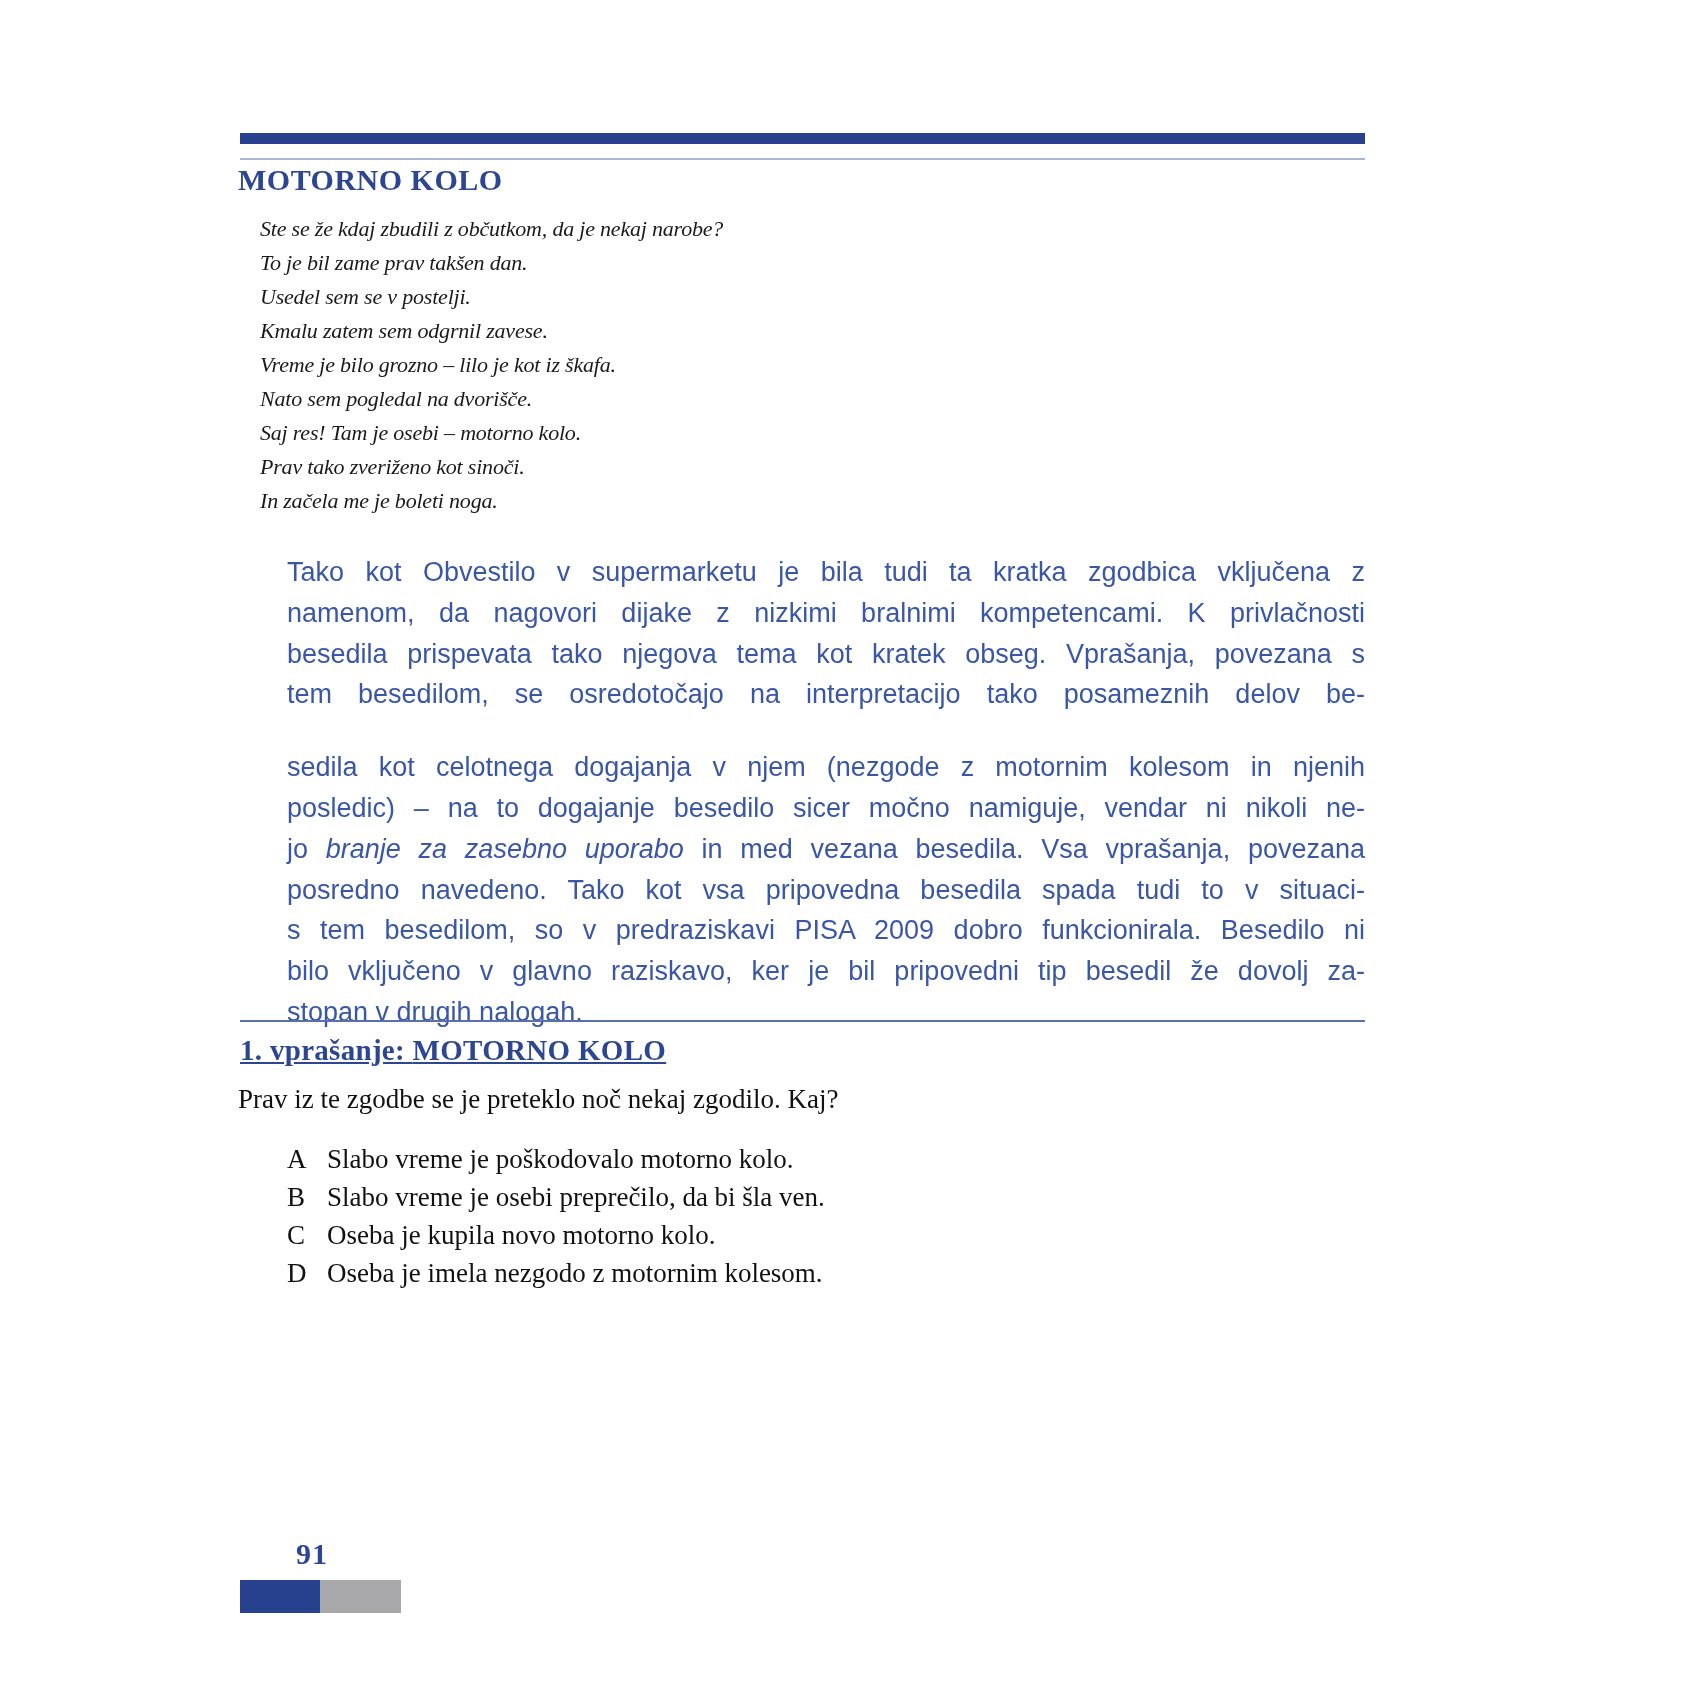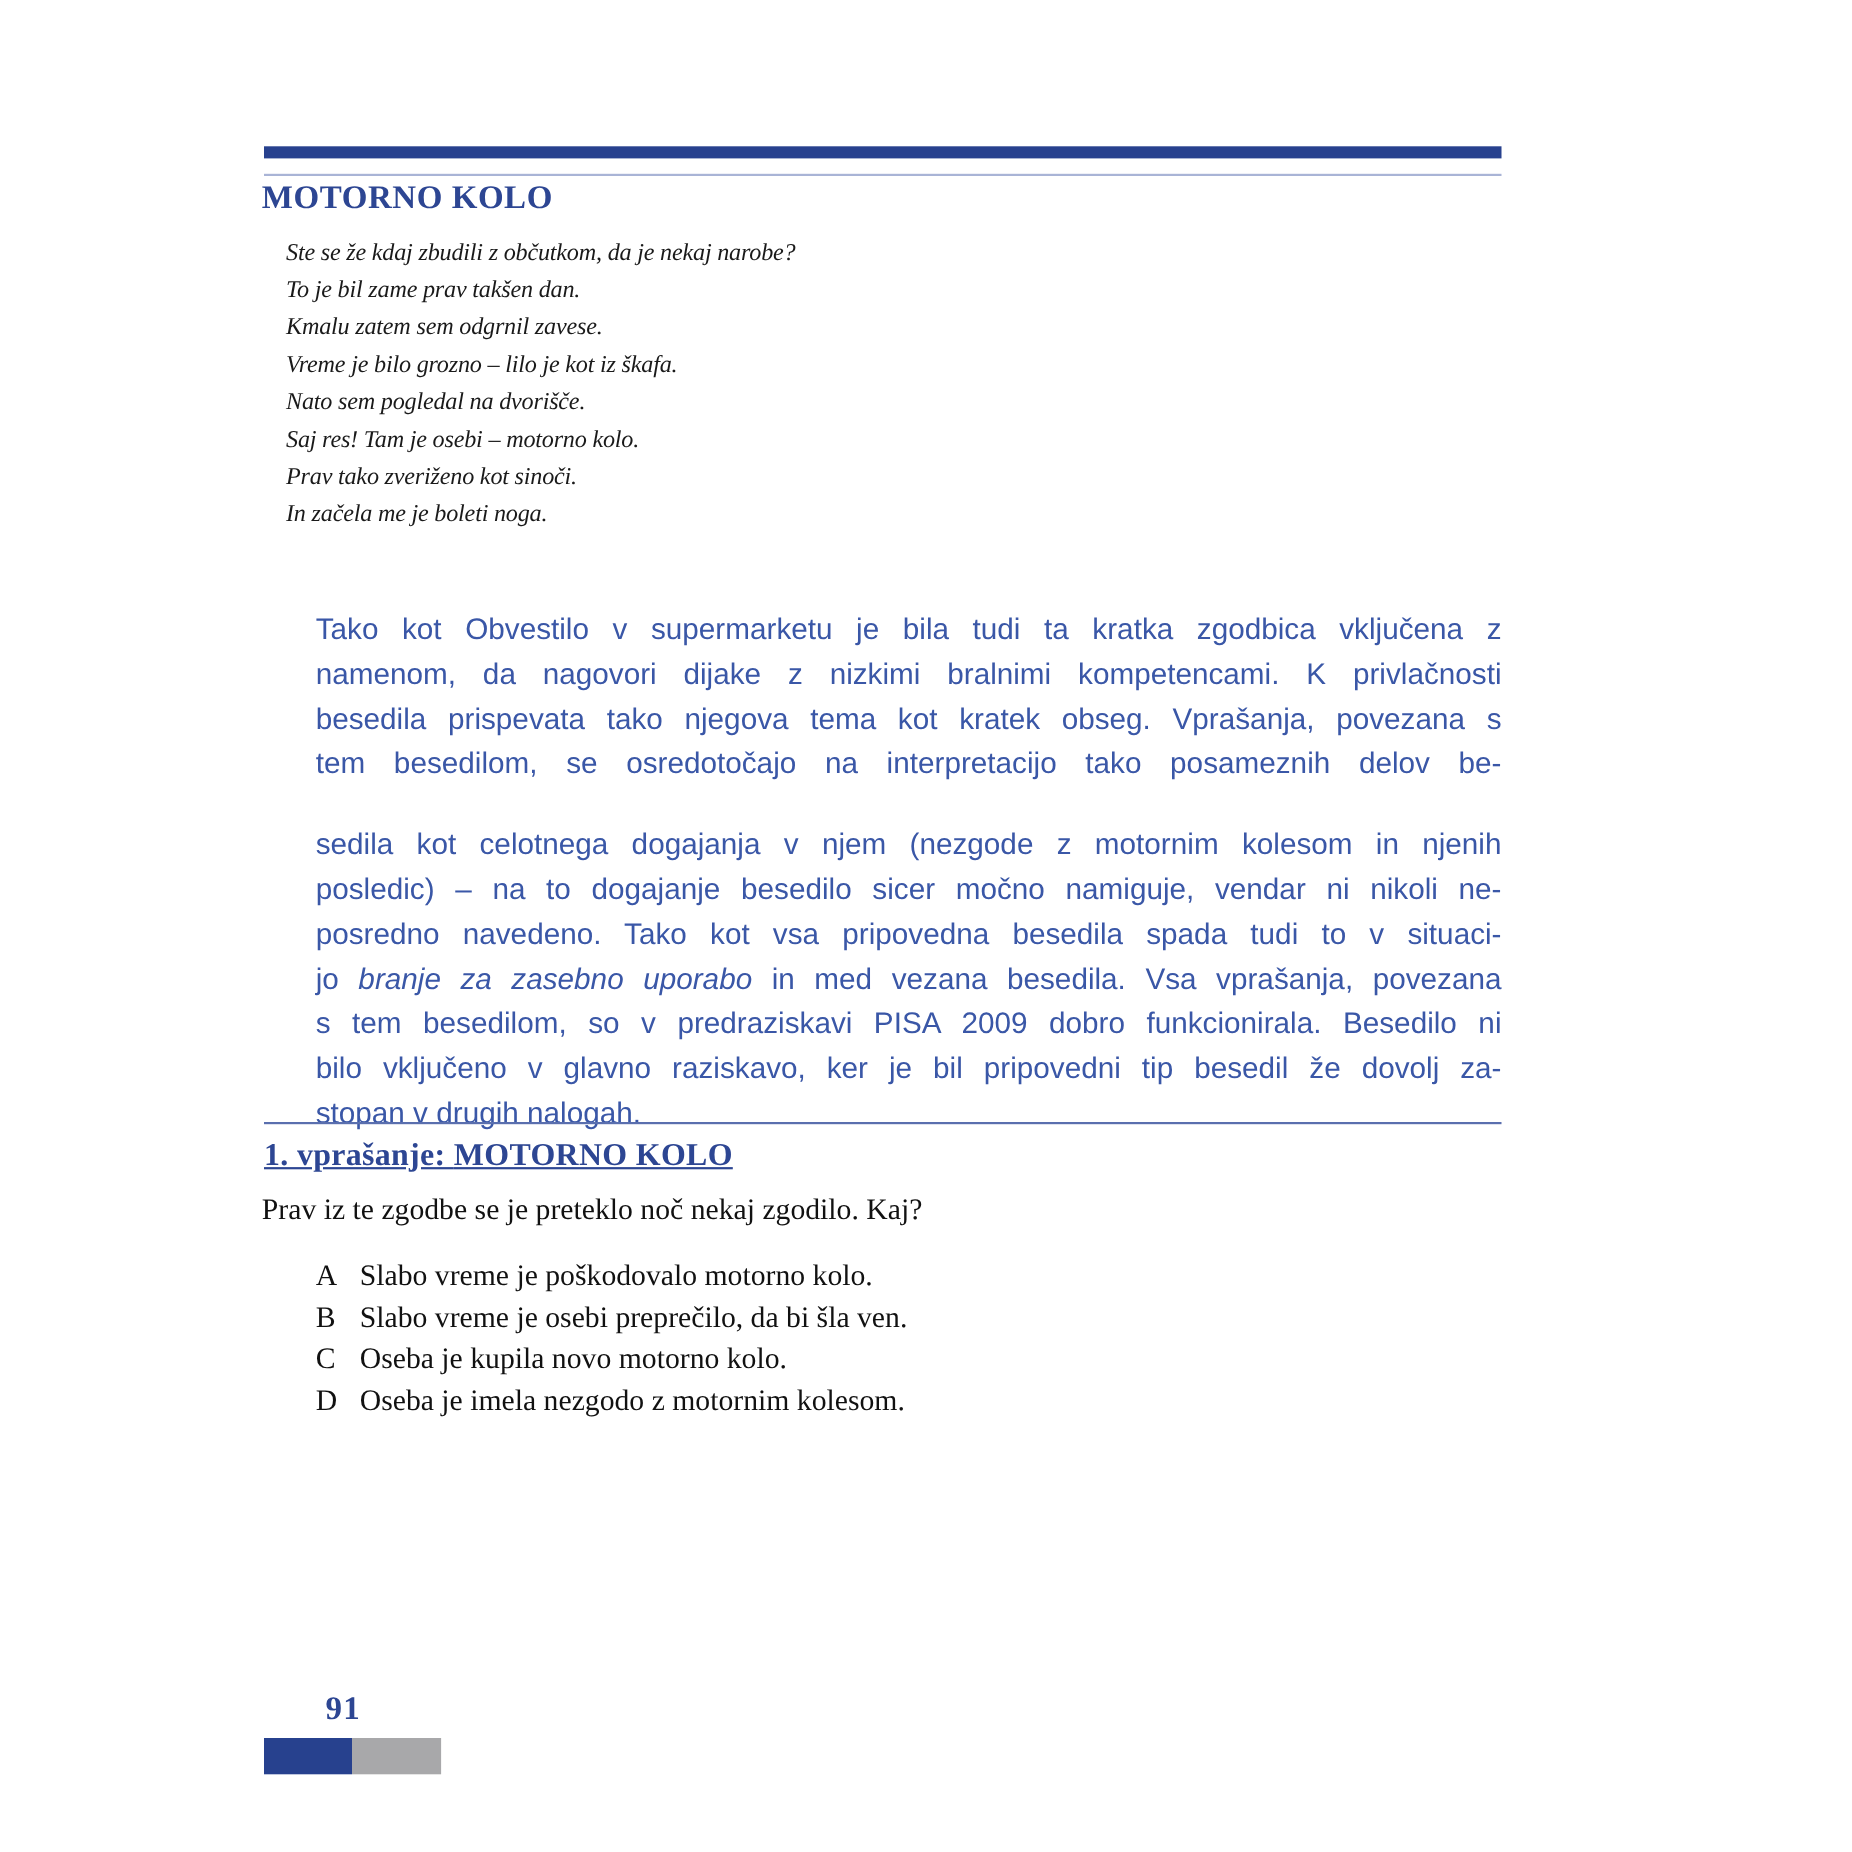--- a/index.html
+++ b/index.html
@@ -127,37 +127,38 @@
 <div class="page">
 
   <div class="top-bar" style="background: rgb(39, 65, 142);"></div>
   <div class="top-thinline" style="background: rgb(169, 180, 214);"></div>
 
   <h1 class="doc-title" style="color: rgb(45, 70, 147);">MOTORNO KOLO</h1>
 
   <div class="poem">
       <div class="poem-line">Ste se že kdaj zbudili z občutkom, da je nekaj narobe?</div>
       <div class="poem-line">To je bil zame prav takšen dan.</div>
+      <div class="poem-line">Usedel sem se v postelji.</div>
       <div class="poem-line">Kmalu zatem sem odgrnil zavese.</div>
       <div class="poem-line">Vreme je bilo grozno – lilo je kot iz škafa.</div>
       <div class="poem-line">Nato sem pogledal na dvorišče.</div>
       <div class="poem-line">Saj res! Tam je osebi – motorno kolo.</div>
       <div class="poem-line">Prav tako zveriženo kot sinoči.</div>
       <div class="poem-line">In začela me je boleti noga.</div>
     </div>
 
   <div class="commentary">
       <div class="c-line" style="color: rgb(58, 87, 167);">Tako kot Obvestilo v supermarketu je bila tudi ta kratka zgodbica vključena z</div>
       <div class="c-line" style="color: rgb(58, 87, 167);">namenom, da nagovori dijake z nizkimi bralnimi kompetencami. K privlačnosti</div>
       <div class="c-line" style="color: rgb(58, 87, 167);">besedila prispevata tako njegova tema kot kratek obseg. Vprašanja, povezana s</div>
       <div class="c-line" style="color: rgb(58, 87, 167);">tem besedilom, se osredotočajo na interpretacijo tako posameznih delov be-</div>
       <div class="c-line" style="color: rgb(58, 87, 167); margin-top: 32px;">sedila kot celotnega dogajanja v njem (nezgode z motornim kolesom in njenih</div>
       <div class="c-line" style="color: rgb(58, 87, 167);">posledic) – na to dogajanje besedilo sicer močno namiguje, vendar ni nikoli ne-</div>
+      <div class="c-line" style="color: rgb(58, 87, 167);"><span>jo </span><span class="em">branje za zasebno uporabo</span><span> in med vezana besedila. Vsa vprašanja, povezana</span></div>
       <div class="c-line" style="color: rgb(58, 87, 167);">posredno navedeno. Tako kot vsa pripovedna besedila spada tudi to v situaci-</div>
-      <div class="c-line" style="color: rgb(58, 87, 167);"><span>jo </span><span class="em">branje za zasebno uporabo</span><span> in med vezana besedila. Vsa vprašanja, povezana</span></div>
       <div class="c-line" style="color: rgb(58, 87, 167);">s tem besedilom, so v predraziskavi PISA 2009 dobro funkcionirala. Besedilo ni</div>
       <div class="c-line" style="color: rgb(58, 87, 167);">bilo vključeno v glavno raziskavo, ker je bil pripovedni tip besedil že dovolj za-</div>
       <div class="c-line c-last" style="color: rgb(58, 87, 167);">stopan v drugih nalogah.</div>
     </div>
 
   <div class="mid-rule" style="background: rgb(90, 111, 174);"></div>
 
   <h2 class="q-heading" style="color: rgb(45, 70, 147); text-decoration: underline;"><span>1. vprašanje: </span><span>MOTORNO KOLO</span></h2>
 
   <p class="q-prompt">Prav iz te zgodbe se je preteklo noč nekaj zgodilo. Kaj?</p>

